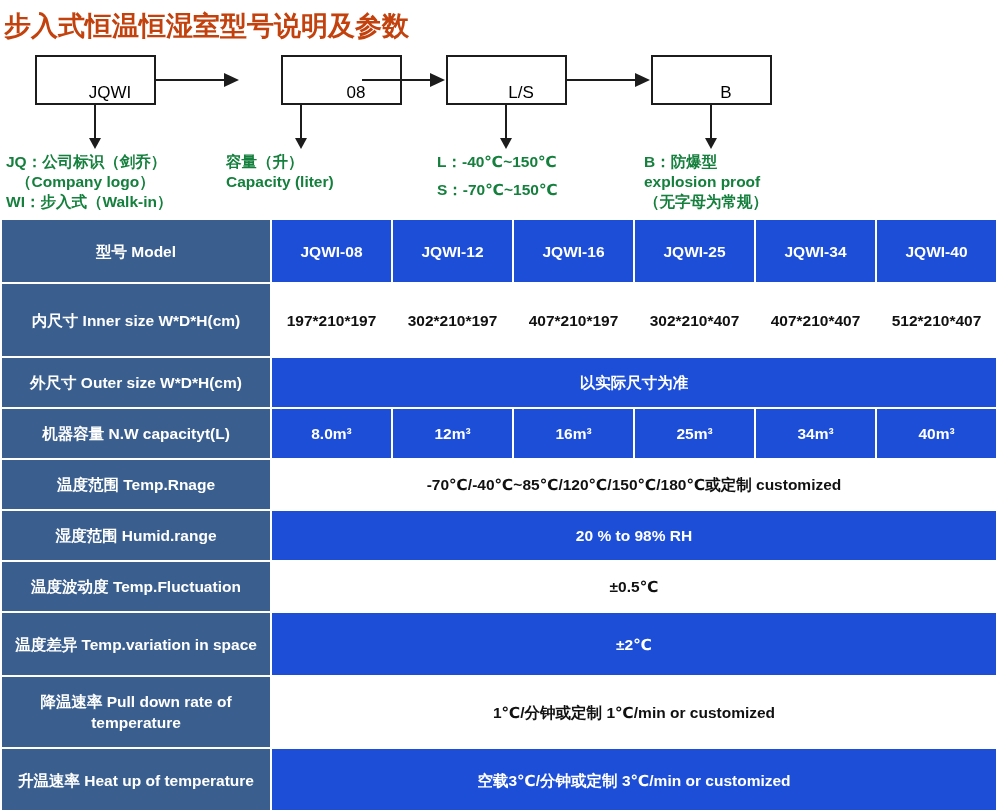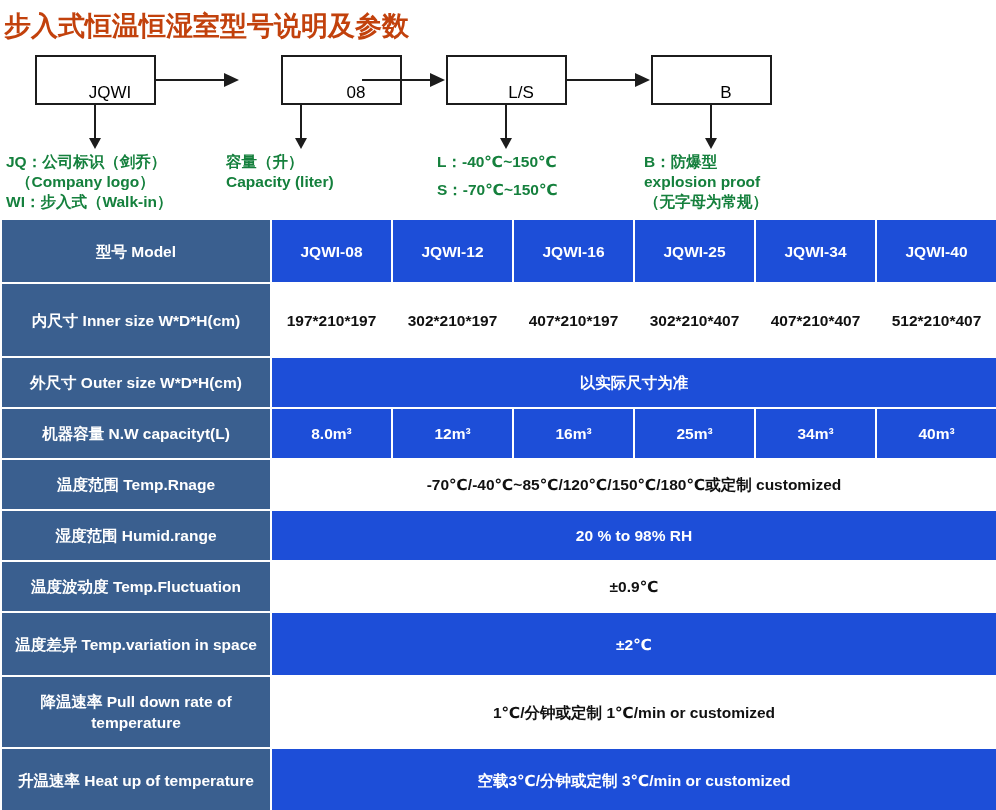--- a/index.html
+++ b/index.html
@@ -216,21 +216,21 @@
       <td class="cell-white" colspan="6">-70℃/-40℃~85℃/120℃/150℃/180℃或定制 customized</td>
     </tr>
 
     <tr class="r-hum">
       <td class="lbl">湿度范围 Humid.range</td>
       <td class="cell-blue" colspan="6">20 % to 98% RH</td>
     </tr>
 
     <tr class="r-fluc">
       <td class="lbl">温度波动度 Temp.Fluctuation</td>
-      <td class="cell-white" colspan="6">±0.9℃</td>
+      <td class="cell-white" colspan="6">±0.5℃</td>
     </tr>
 
     <tr class="r-var">
       <td class="lbl">温度差异 Temp.variation in space</td>
       <td class="cell-blue" colspan="6">±2℃</td>
     </tr>
 
     <tr class="r-pull">
       <td class="lbl">降温速率 Pull down rate of temperature</td>
       <td class="cell-white" colspan="6">1℃/分钟或定制    1℃/min or customized</td>

